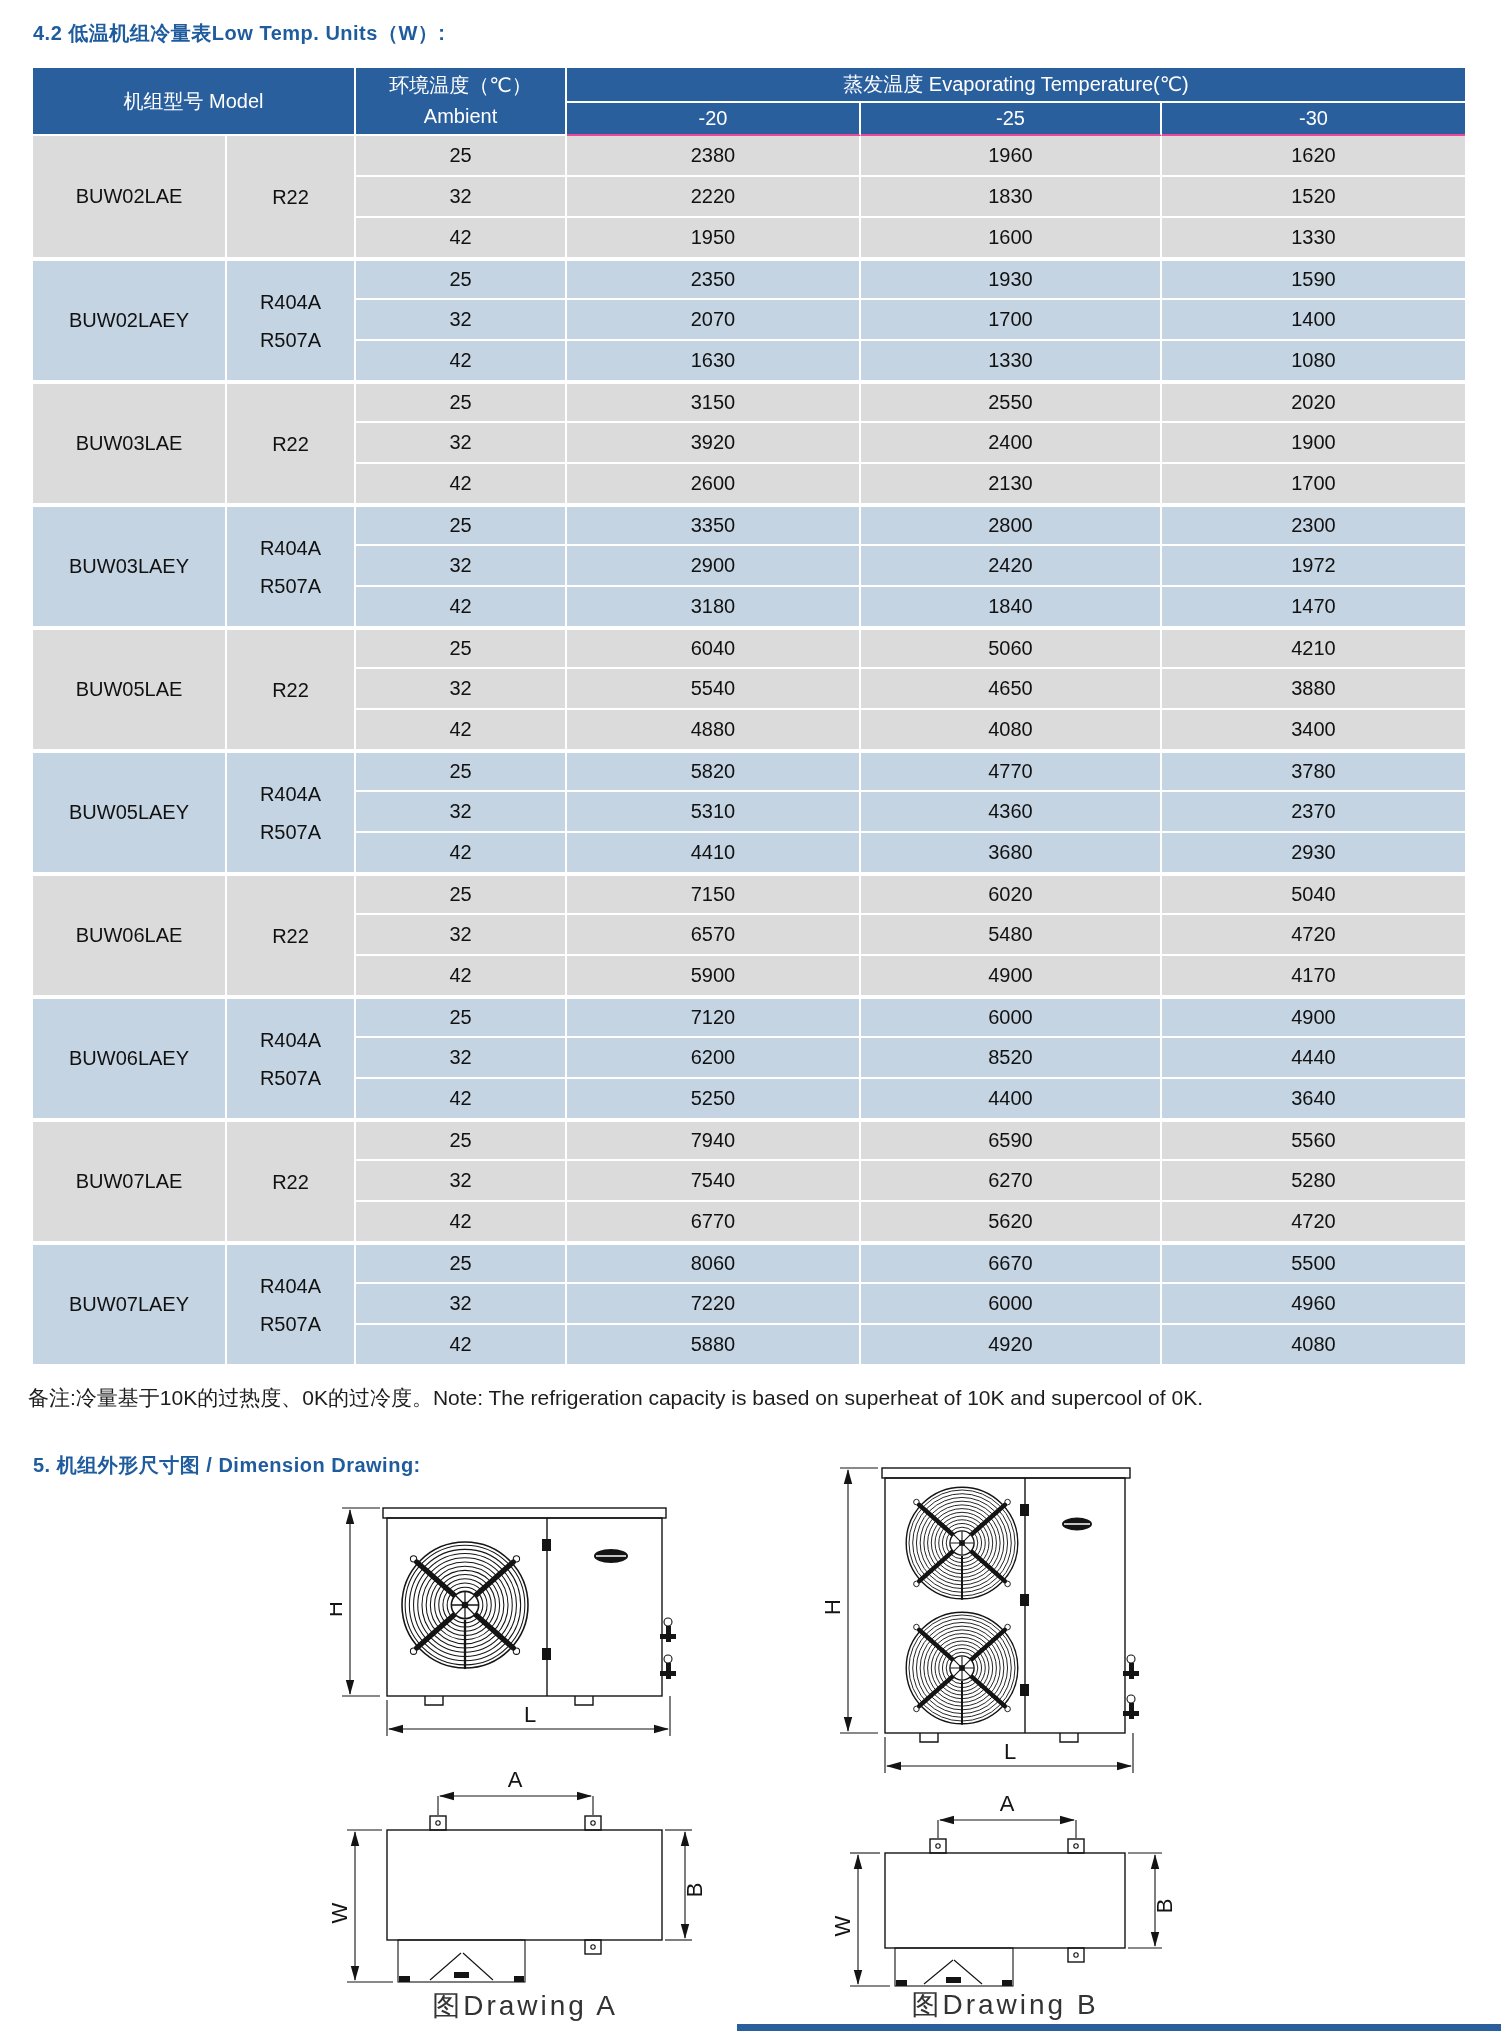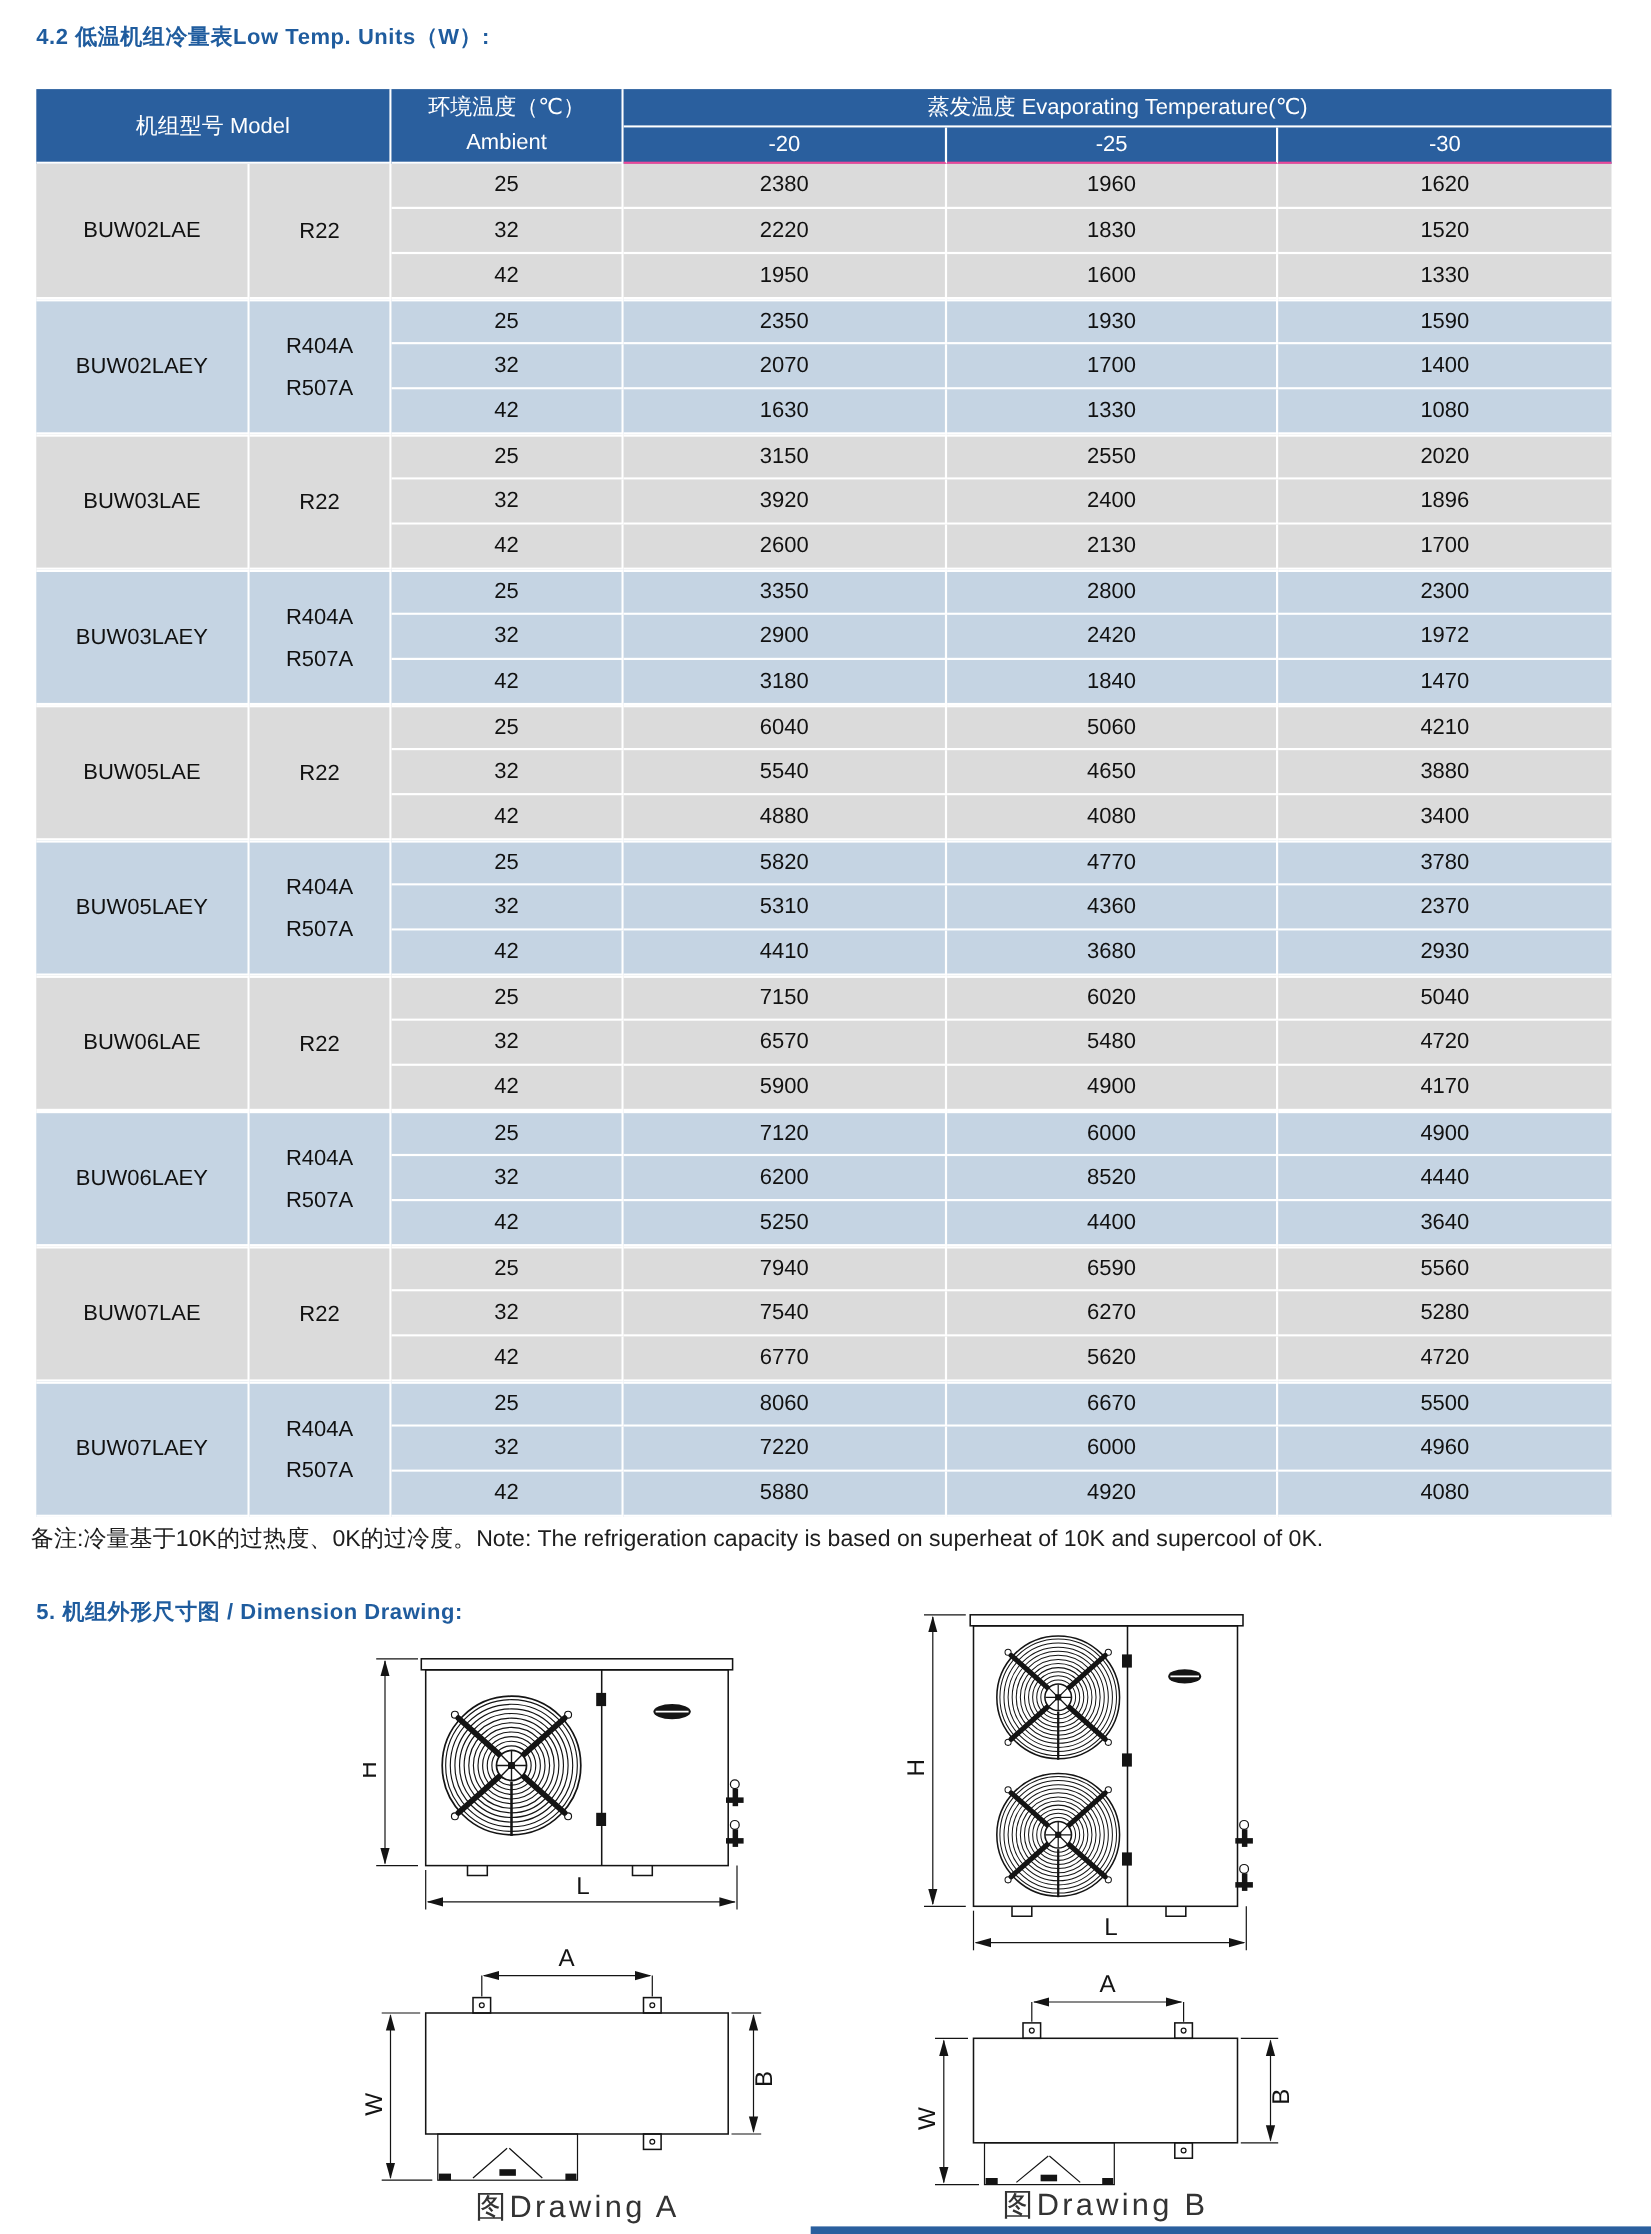--- a/index.html
+++ b/index.html
@@ -8,21 +8,21 @@
     font-family:"Liberation Sans","DejaVu Sans",sans-serif;
     color:#111;overflow:hidden;
   }
   .sec-title{
     position:absolute;left:33px;
     font-size:20px;font-weight:bold;color:#1F5C9E;letter-spacing:0.5px;
   }
   #title4{top:20px;}
   #title5{top:1452px;}
   
-  #cap-table-wrap{position:absolute;left:33px;top:81px;width:1276px;}
+  #cap-table-wrap{position:absolute;left:33px;top:68px;width:1276px;}
   table.cap{
     width:1432px;table-layout:fixed;border-collapse:separate;border-spacing:0;
   }
   table.cap th, table.cap td{
     text-align:center;vertical-align:middle;box-sizing:border-box;
     font-size:20px;padding:0 4px;
   }
   thead th{
     background:#2A5F9E;color:#fff;font-weight:400;
   }
@@ -138,21 +138,21 @@
           </td>
           <td>25</td>
           <td>3150</td>
           <td>2550</td>
           <td>2020</td>
         </tr>
         <tr class="grp-gray">
           <td>32</td>
           <td>3920</td>
           <td>2400</td>
-          <td>1896</td>
+          <td>1900</td>
         </tr>
         <tr class="grp-gray">
           <td>42</td>
           <td>2600</td>
           <td>2130</td>
           <td>1700</td>
         </tr>
         <tr class="grp-blue grp-first">
           <td rowspan="3">BUW03LAEY</td>
           <td rowspan="3" class="refr-cell">

